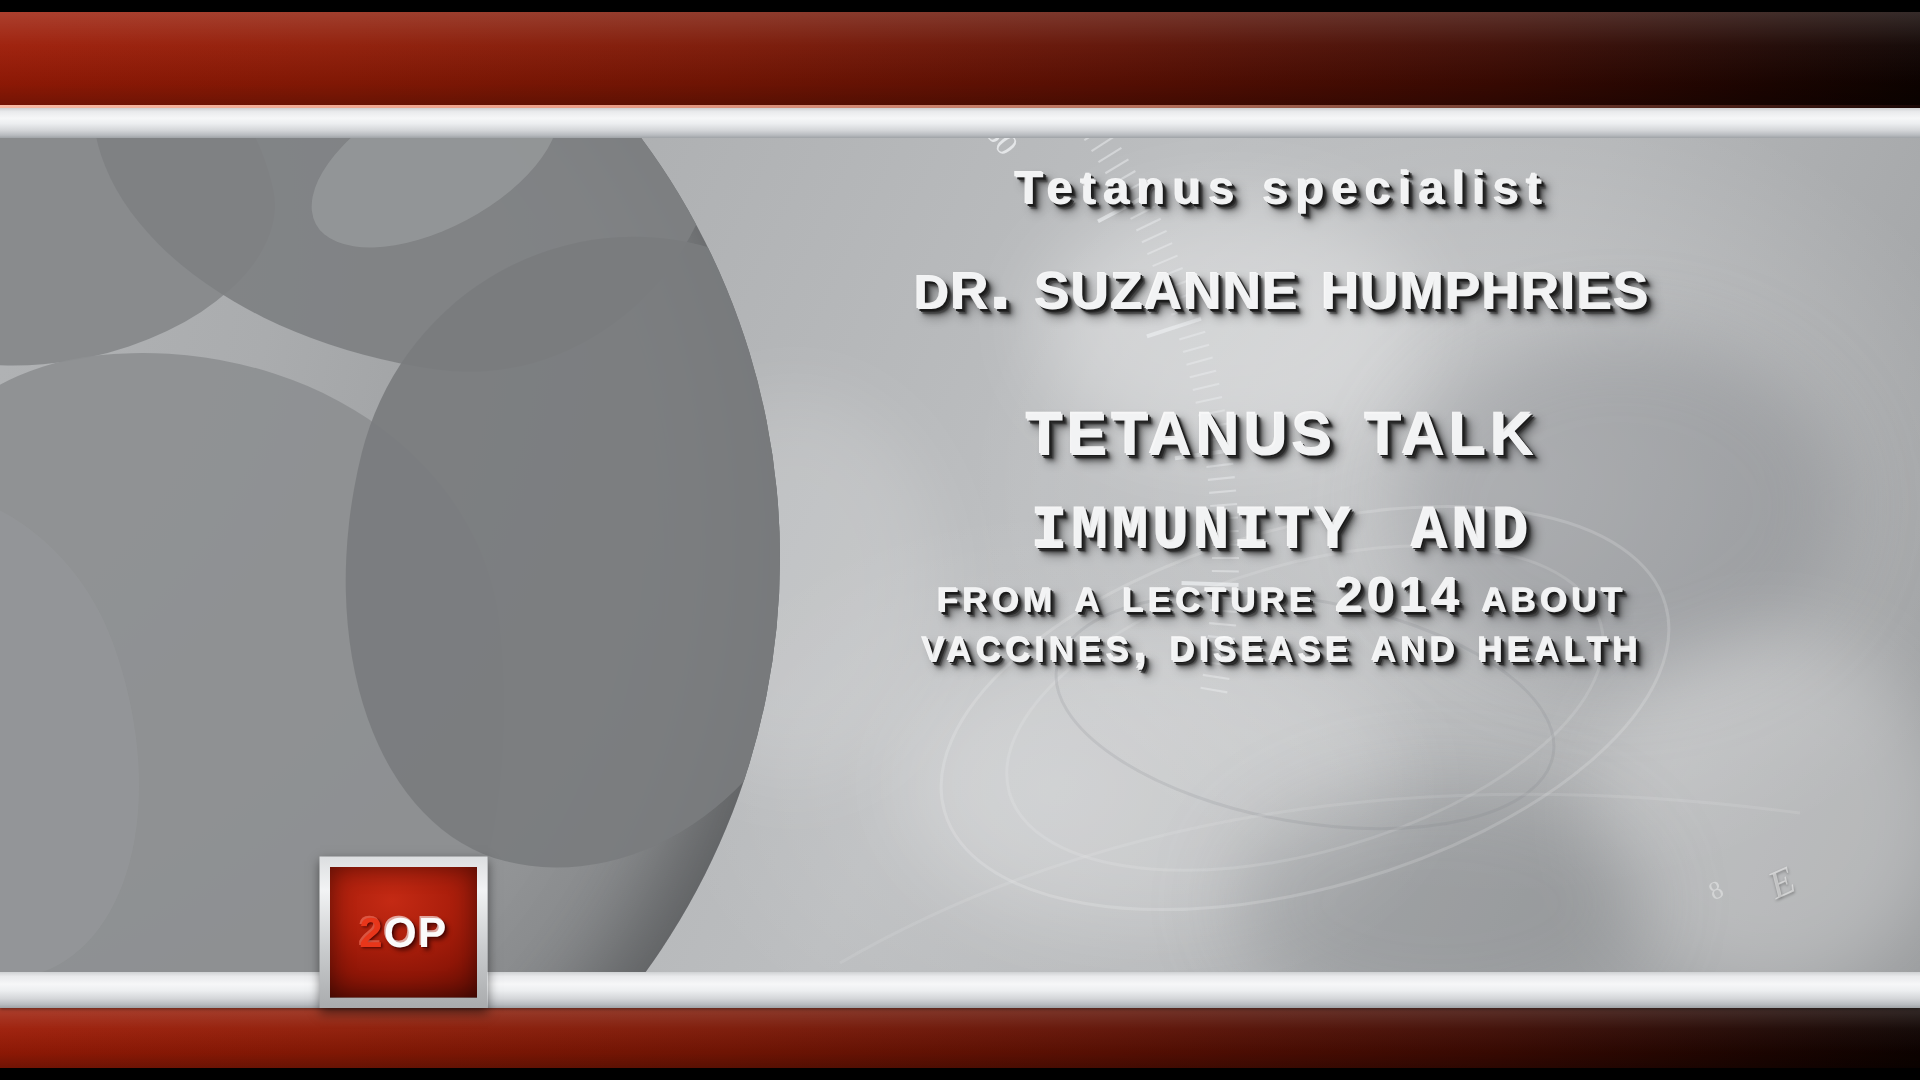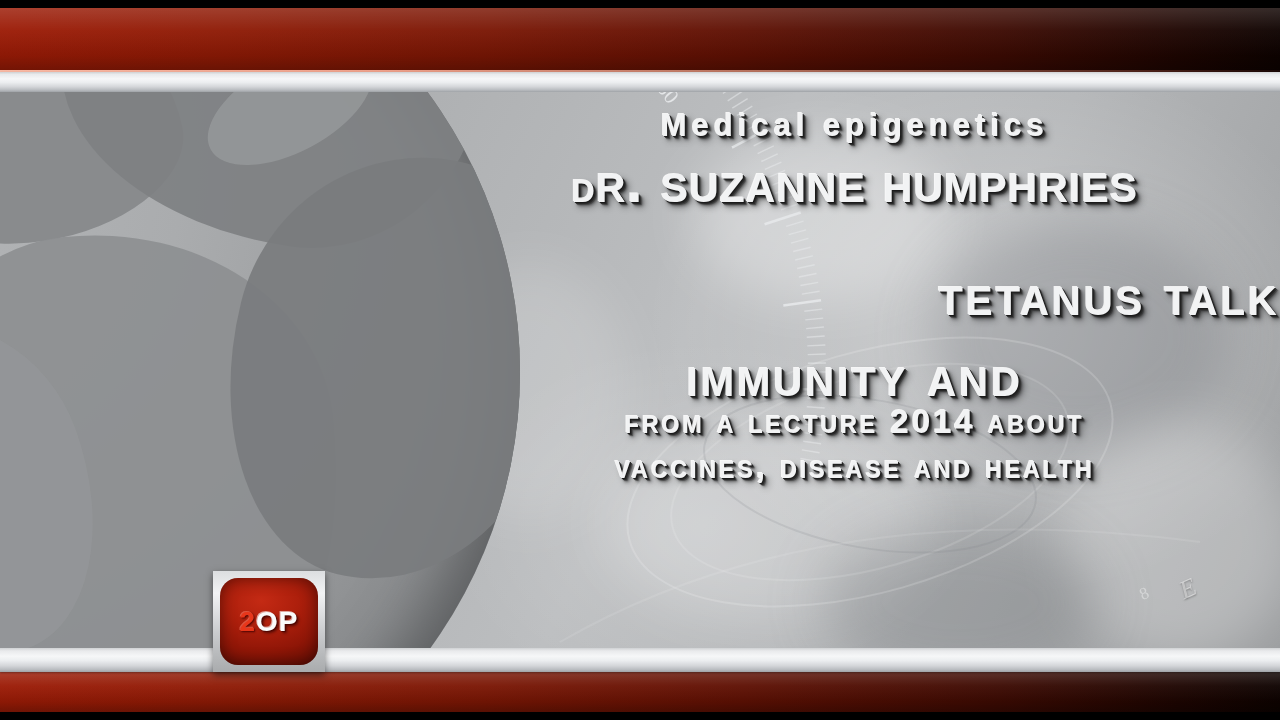--- a/index.html
+++ b/index.html
@@ -209,46 +209,46 @@
        4px  4px 3px rgba(20,20,20,.45),
        5px  5px 7px rgba(0,0,0,.40);
   }
 
   #kicker {
     font-size:31px;
     letter-spacing:5px;
     margin-top:14px;
   }
   #speaker {
-    font-size:58px;
+    font-size:50px;
     letter-spacing:1px;
     font-variant:small-caps;
     text-transform:lowercase;
-    margin-top:12px;
+    margin-top:23px;
   }
   #speaker::first-letter { font-size:46px; }
 
   .title-line {
     font-size:57px;
     letter-spacing:3px;
     font-variant:small-caps;
     text-transform:lowercase;
   }
-  #title1 { margin-top:56px;text-align:right; }
-  #title2 { margin-top:24px; }
+  #title1 { margin-top:42px; }
+  #title2 { margin-top:10px;font-family:Liberation Mono, monospace; }
   #title3 { margin-top:10px; }
 
   .sub-line {
     font-size:33px;
     letter-spacing:3px;
     font-variant:small-caps;
     text-transform:lowercase;
   }
   #sub1 { }
-  #sub2 { margin-top:12px; }
+  #sub2 { margin-top:0; }
 
   
   #logo-badge {
     position:absolute;
     left:213px; top:571px;
     width:112px; height:101px;
     z-index:30;
     background:linear-gradient(to bottom,
         #dcdee0 0%, #f2f3f4 22%, #c9cbcd 62%, #a9abad 100%);
     padding:7px;
@@ -257,21 +257,20 @@
   #logo-inner {
     width:100%; height:100%;
     position:relative;
     background:
       radial-gradient(ellipse 110px 80px at 42% 26%,
           #c42a14 0%, #ad1f0c 34%, #8f1607 64%, #6d0f04 86%, #560a02 100%);
     display:flex;
     align-items:center;
     justify-content:center;
     box-shadow:inset 0 0 16px rgba(0,0,0,.45);
-    border-radius:18px;
   }
   #logo-text {
     font-family:"Liberation Sans", sans-serif;
     font-weight:bold;
     font-size:28px;
     letter-spacing:1px;
     line-height:1;
     white-space:nowrap;
   }
   #logo-num {
@@ -452,21 +451,21 @@
         <ellipse cx="350" cy="230" rx="205" ry="96" fill="none" stroke="rgba(255,255,255,.22)" stroke-width="2" transform="rotate(-16 350 230)"></ellipse>
         <ellipse cx="350" cy="232" rx="168" ry="74" fill="none" stroke="rgba(120,124,128,.30)" stroke-width="2" transform="rotate(10 350 232)"></ellipse>
         <path d="M 40 400 Q 300 250 680 300" fill="none" stroke="rgba(255,255,255,.18)" stroke-width="2"></path>
       </svg>
     </div>
 
     <span id="compass-8">8</span>
     <span id="compass-e">E</span>
 
     <div id="text-block">
-      <div id="kicker" class="tline emboss">Medical epigenetics</div>
+      <div id="kicker" class="tline emboss">Tetanus specialist</div>
       <div id="speaker" class="tline emboss">Dr. Suzanne Humphries</div>
 
       <div id="title1" class="tline emboss title-line">Tetanus talk</div>
       <div id="title2" class="tline emboss title-line">immunity and</div>
 
       <div id="sub1" class="tline emboss sub-line">From a lecture 2014 about</div>
       <div id="sub2" class="tline emboss sub-line">vaccines, disease and health</div>
     </div>
 
   </div>

